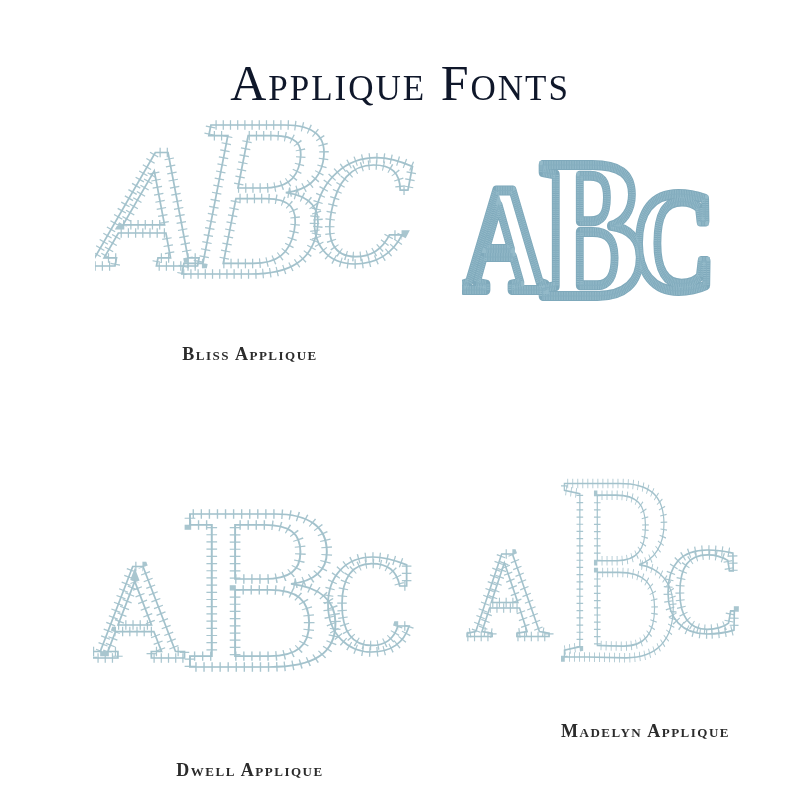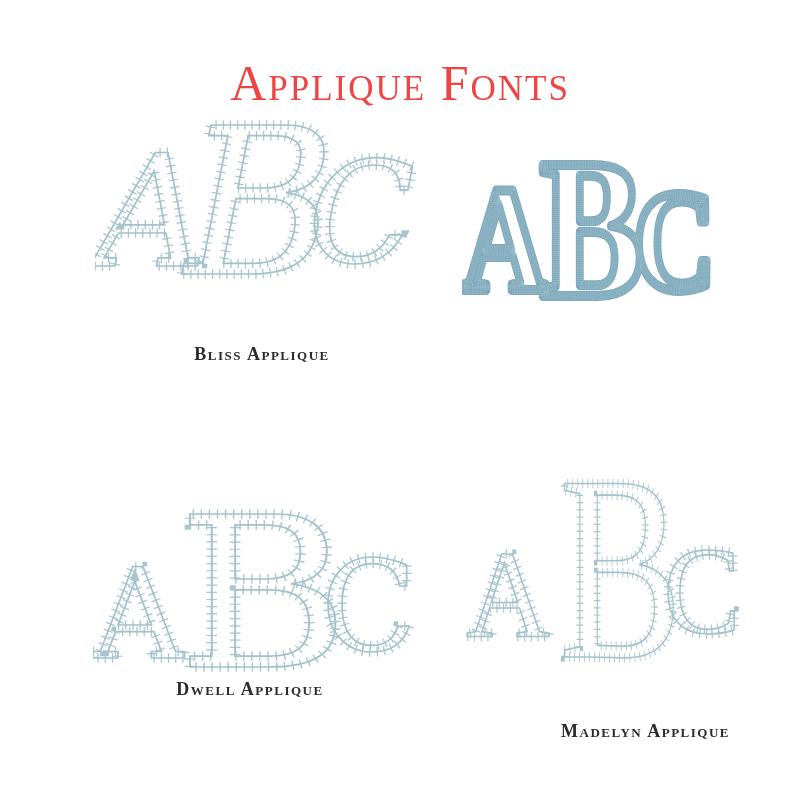--- a/index.html
+++ b/index.html
@@ -19,37 +19,37 @@
     position: absolute;
     top: 22px;
     left: 0;
     width: 800px;
     text-align: center;
     font-family: "Liberation Serif", serif;
     font-variant: small-caps;
     font-weight: 500;
     font-size: 50px;
     letter-spacing: 2px;
-    color: #ef4444;
+    color: #0f172a;
     line-height: 1.1;
   }
   .caption {
     position: absolute;
     width: 300px;
     text-align: center;
     font-family: "Liberation Serif", serif;
     font-variant: small-caps;
     font-weight: 600;
     font-size: 18px;
     letter-spacing: 1.5px;
     color: #2b2b2b;
   }
-  .cap-bliss    { left: 112px; top: 344px; }
+  .cap-bliss    { left: 100px; top: 344px; }
   .cap-fishtail { left: 430px; top: 344px; }
-  .cap-dwell    { left: 100px; top: 679px; }
+  .cap-dwell    { left: 100px; top: 760px; }
   .cap-madelyn  { left: 430px; top: 721px; text-align: right; }
 
   .art { position: absolute; }
   .art-bliss    { left: 95px;  top: 110px; }
   .art-fishtail { left: 462px; top: 150px; }
   .art-dwell    { left: 93px;  top: 480px; }
   .art-madelyn  { left: 466px; top: 455px; }
 
   
   .stitch-ticks {

